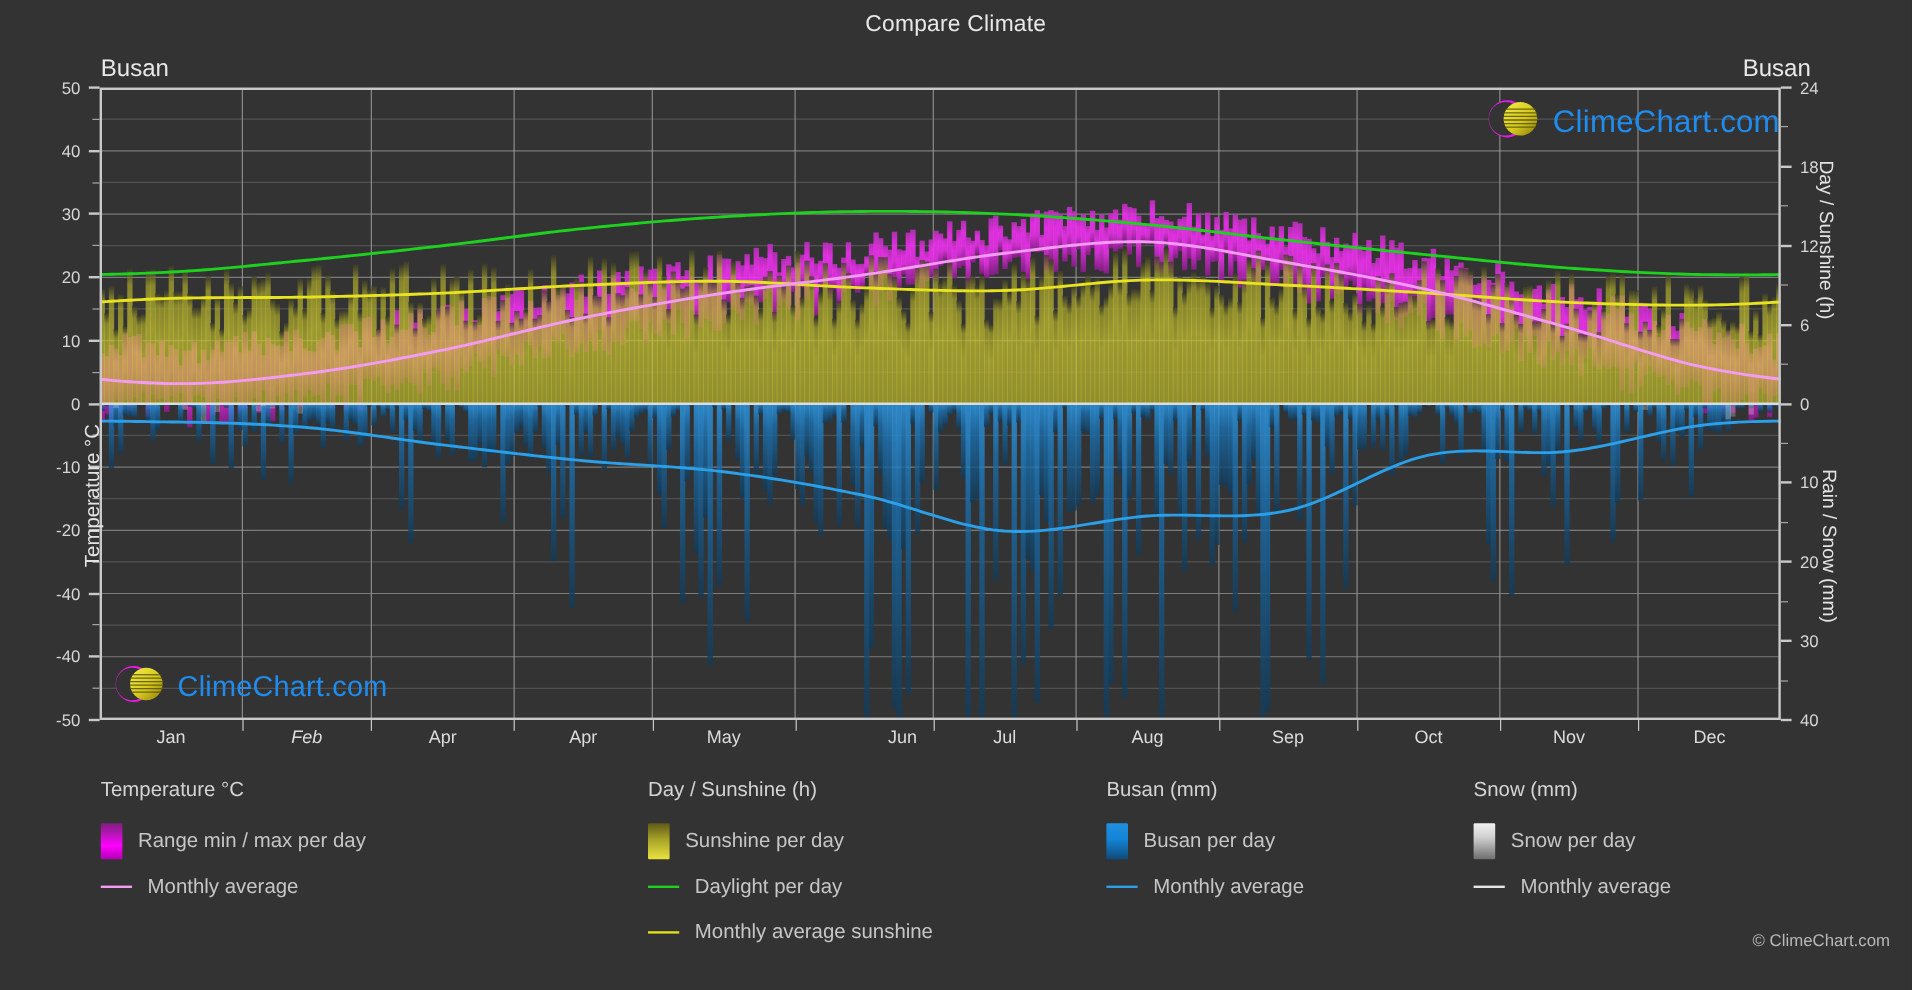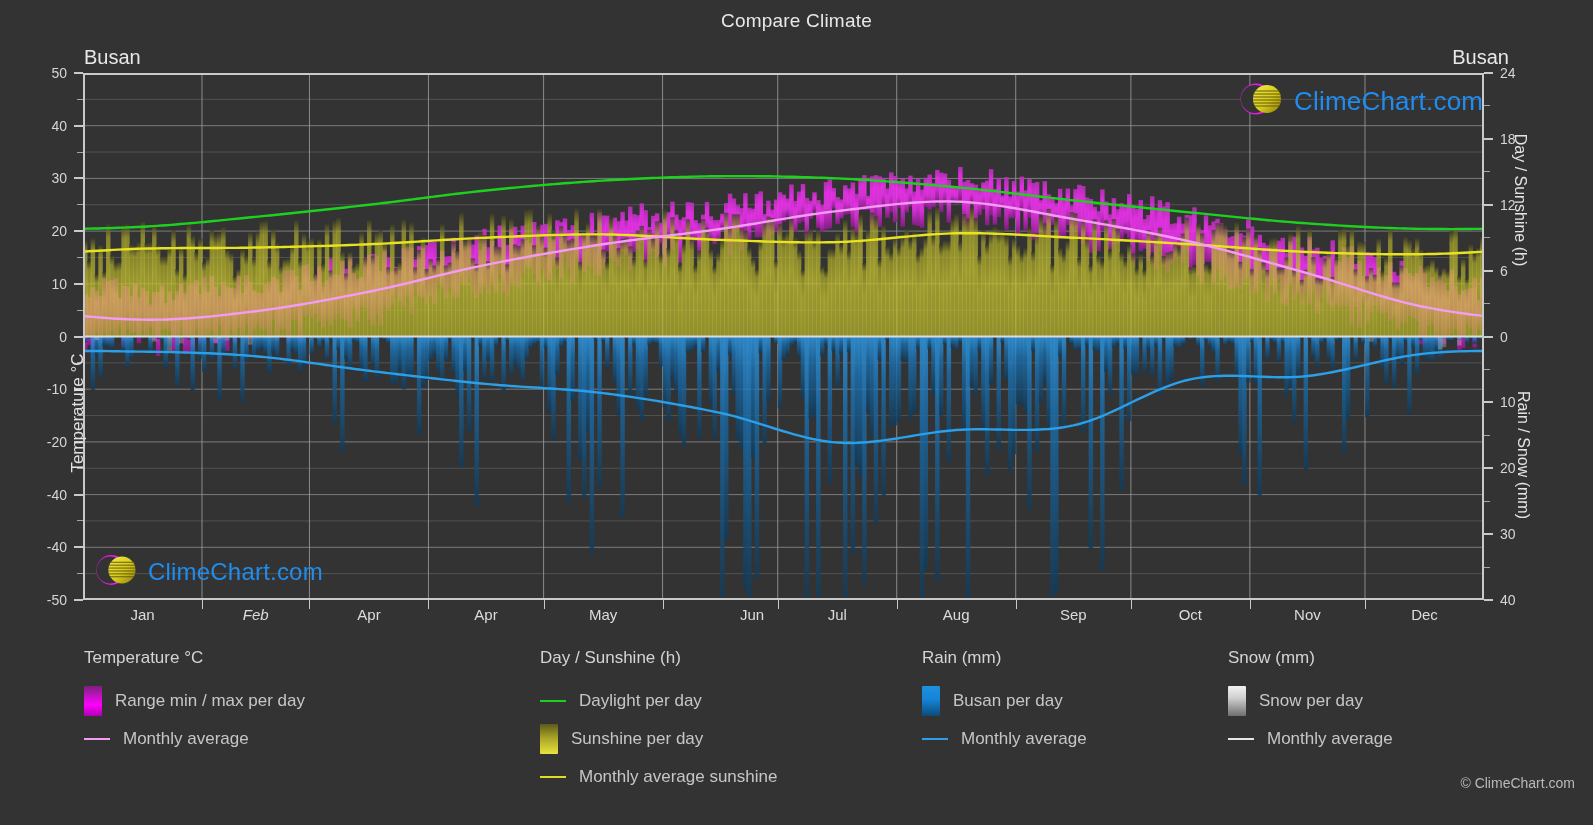--- a/index.html
+++ b/index.html
@@ -1414,34 +1414,34 @@
           <span class="lbl">Range min / max per day</span>
         </div>
         <div class="legend-row">
           <span class="swatch-line" style="border-top-color: rgb(244, 156, 244);"></span>
           <span class="lbl">Monthly average</span>
         </div>
       </div>
       <div class="legend-col" style="left: 540px;">
         <div class="legend-head">Day / Sunshine (h)</div>
         <div class="legend-row">
+          <span class="swatch-box sw-sun"></span>
+          <span class="lbl">Sunshine per day</span>
+        </div>
+        <div class="legend-row">
           <span class="swatch-line" style="border-top-color: rgb(31, 209, 31);"></span>
           <span class="lbl">Daylight per day</span>
-        </div>
-        <div class="legend-row">
-          <span class="swatch-box sw-sun"></span>
-          <span class="lbl">Sunshine per day</span>
         </div>
         <div class="legend-row">
           <span class="swatch-line" style="border-top-color: rgb(222, 222, 30);"></span>
           <span class="lbl">Monthly average sunshine</span>
         </div>
       </div>
       <div class="legend-col" style="left: 922px;">
-        <div class="legend-head">Rain (mm)</div>
+        <div class="legend-head">Busan (mm)</div>
         <div class="legend-row">
           <span class="swatch-box sw-rain"></span>
           <span class="lbl">Busan per day</span>
         </div>
         <div class="legend-row">
           <span class="swatch-line" style="border-top-color: rgb(43, 159, 232);"></span>
           <span class="lbl">Monthly average</span>
         </div>
       </div>
       <div class="legend-col" style="left: 1228px;">

